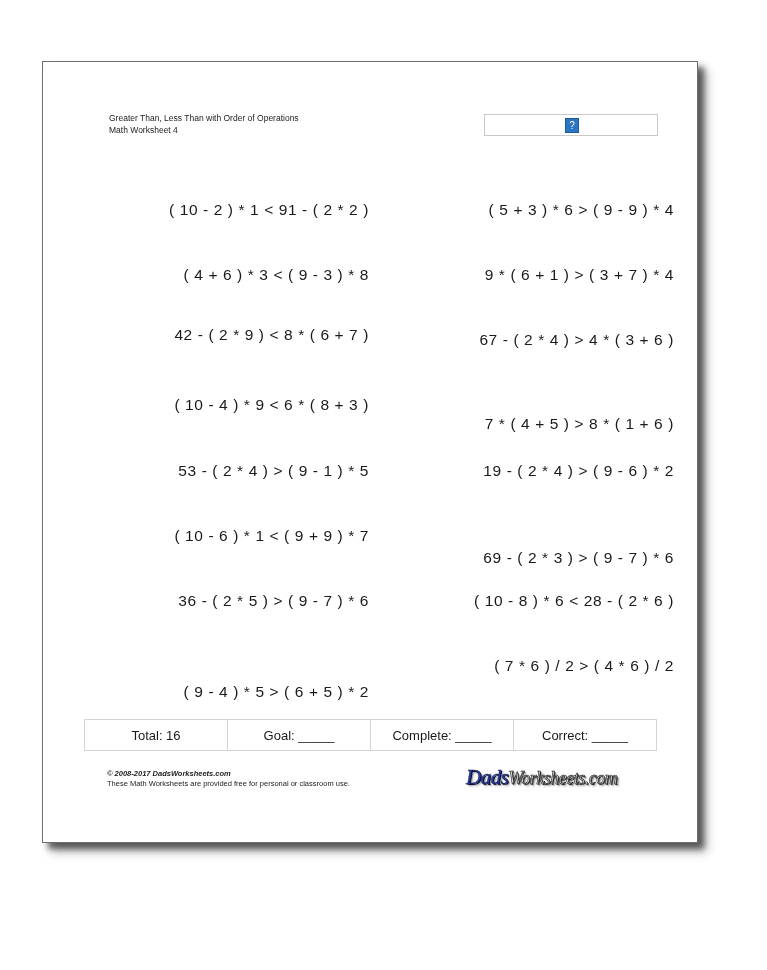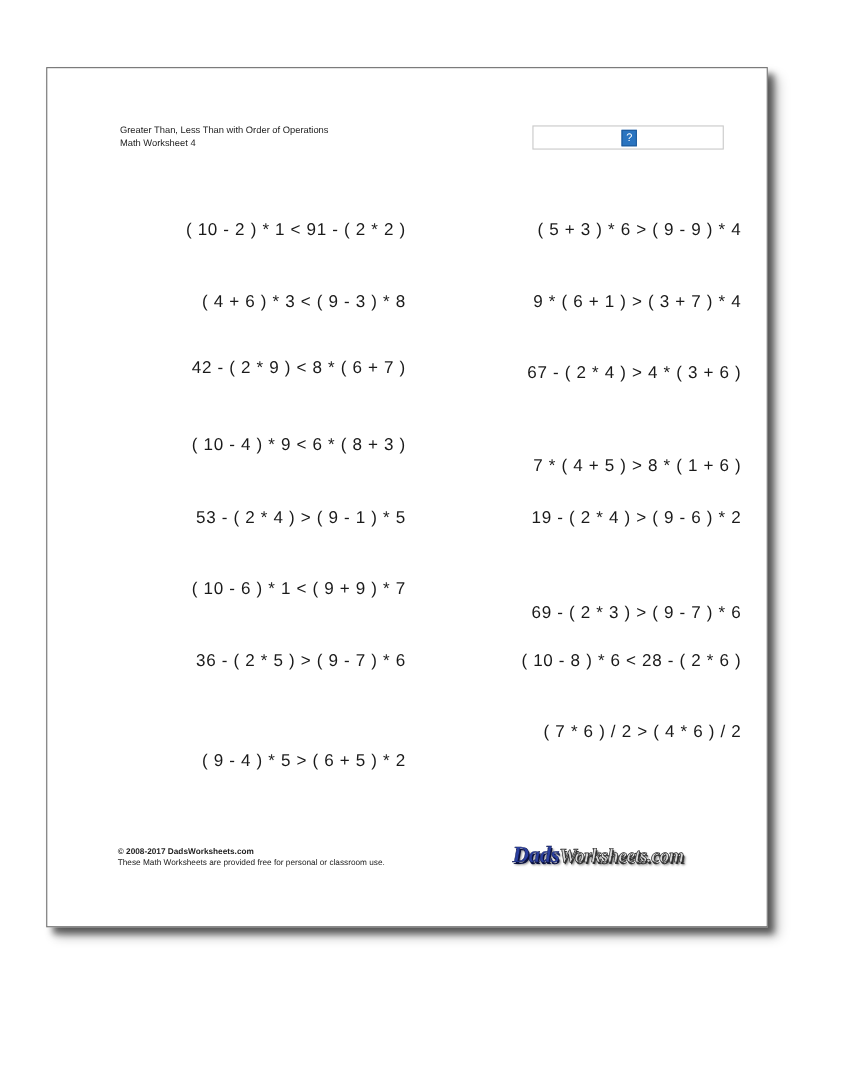--- a/index.html
+++ b/index.html
@@ -95,30 +95,30 @@
     }
     .summary-cell:last-child { border-right: none; }
     .footer-copy {
       position: absolute;
       left: 64px;
       top: 707px;
       font-size: 7.5px;
       line-height: 10px;
       color: #222;
     }
-    .footer-copy .copy-line { font-weight: bold; }
+    .footer-copy .copy-line { font-weight: bold; font-style: italic; }
     .logo {
       position: absolute;
       left: 423px;
       top: 701px;
       width: 190px;
       height: 28px;
       font-family: "Liberation Serif", serif;
       font-style: italic;
-      font-weight: bold;
+      font-weight: normal;
       font-size: 21px;
       letter-spacing: -0.5px;
       white-space: nowrap;
       line-height: 28px;
     }
     .logo .dads {
       color: #2b3f9e;
       text-shadow: 1px 1px 0 #0b1240, 2px 2px 2px #888;
       -webkit-text-stroke: 0.4px #0b1240;
     }
@@ -156,20 +156,26 @@
     <div class="problem col-right" style="top:139px">( 5 + 3 ) * 6 &gt; ( 9 - 9 ) * 4</div>
     <div class="problem col-right" style="top:204px">9 * ( 6 + 1 ) &gt; ( 3 + 7 ) * 4</div>
     <div class="problem col-right" style="top:269px">67 - ( 2 * 4 ) &gt; 4 * ( 3 + 6 )</div>
     <div class="problem col-right" style="top:353px">7 * ( 4 + 5 ) &gt; 8 * ( 1 + 6 )</div>
     <div class="problem col-right" style="top:400px">19 - ( 2 * 4 ) &gt; ( 9 - 6 ) * 2</div>
     <div class="problem col-right" style="top:487px">69 - ( 2 * 3 ) &gt; ( 9 - 7 ) * 6</div>
     <div class="problem col-right" style="top:530px">( 10 - 8 ) * 6 &lt; 28 - ( 2 * 6 )</div>
     <div class="problem col-right" style="top:595px">( 7 * 6 ) / 2 &gt; ( 4 * 6 ) / 2</div>
   </div>
 
+  <div class="summary-table">
+    <div class="summary-cell">Total: 16</div>
+    <div class="summary-cell">Goal: _____</div>
+    <div class="summary-cell">Complete: _____</div>
+    <div class="summary-cell">Correct: _____</div>
+  </div>
 
   <div class="footer-copy">
     <div class="copy-line">© 2008-2017 DadsWorksheets.com</div>
     <div>These Math Worksheets are provided free for personal or classroom use.</div>
   </div>
 
   <div class="logo">
     <span class="dads">Dads</span><span class="worksheets">Worksheets.com</span>
   </div>
 

